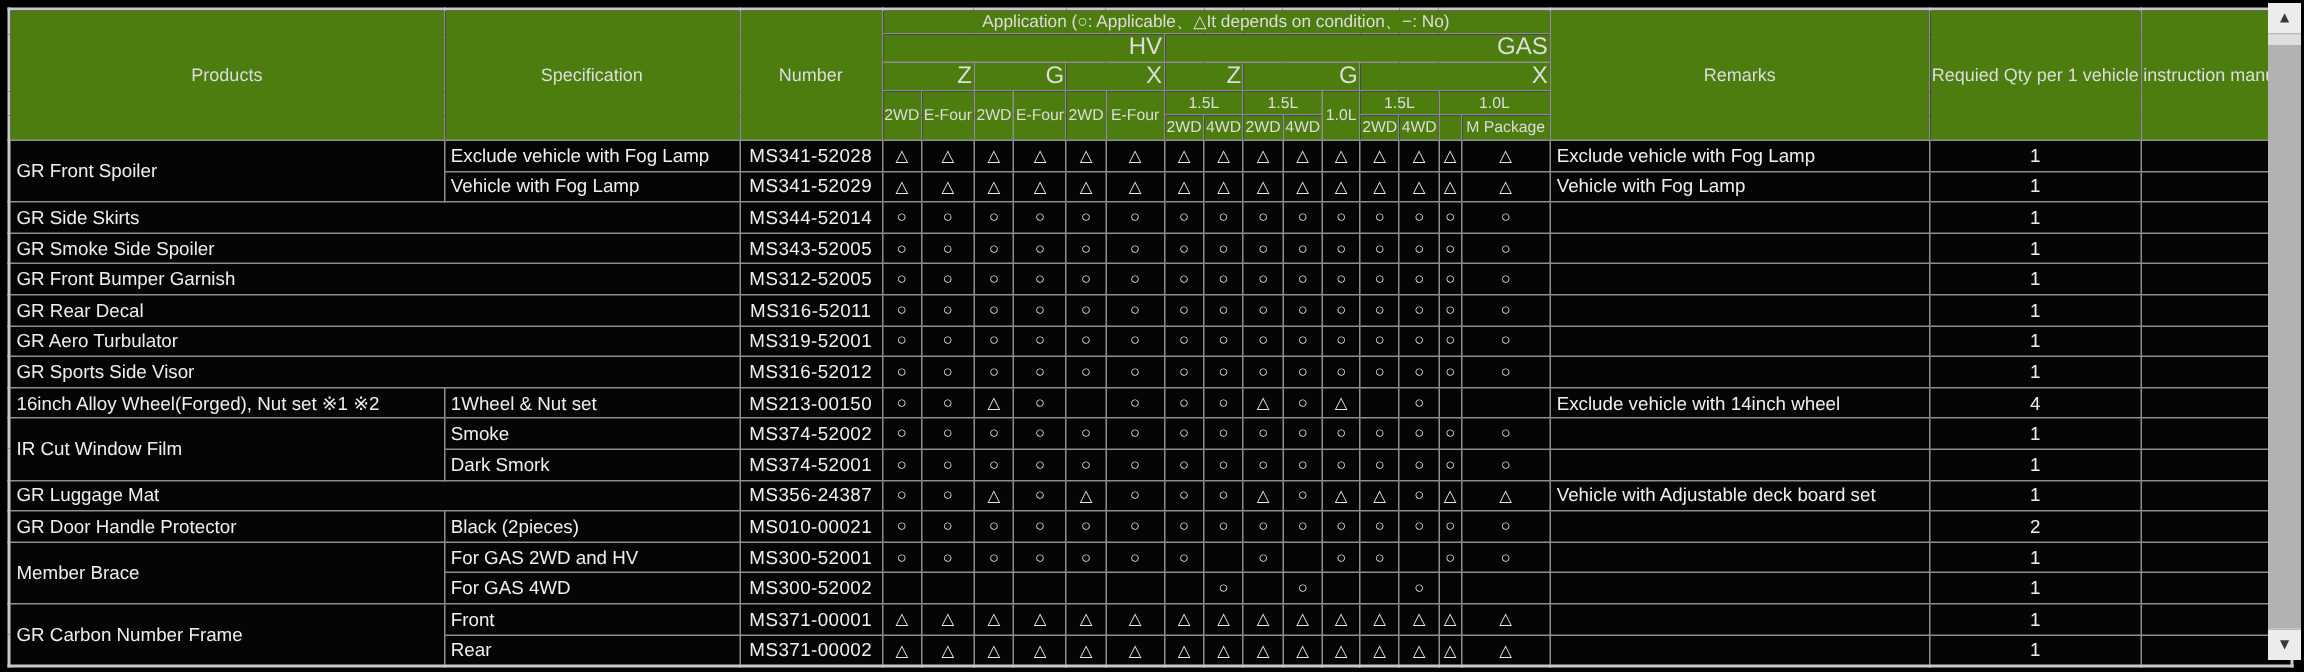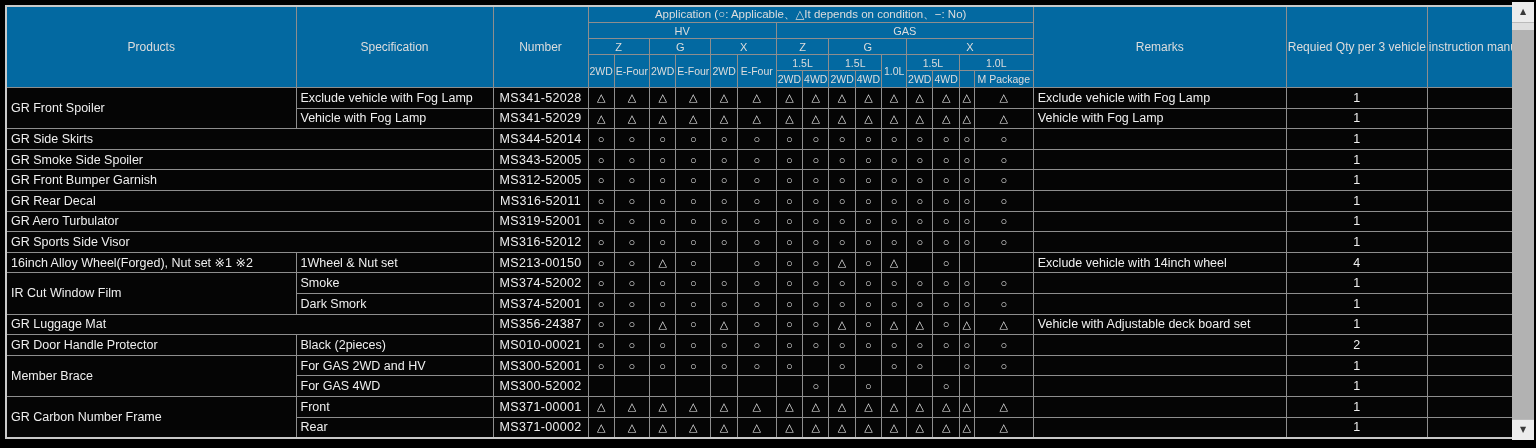--- a/index.html
+++ b/index.html
@@ -9,24 +9,24 @@
   }
   .table-wrap{position:absolute;top:5px;left:5px;}
   table{
     border-collapse:collapse;table-layout:fixed;background:#050505;
     border:2px solid #c9c9c9;
   }
   th,td{
     border:1px solid #8e8e8e;overflow:hidden;white-space:nowrap;
   }
   th{
-    background:#0369a1;color:#dddddd;font-weight:normal;
+    background:#4d7c0f;color:#dddddd;font-weight:normal;
     font-size:12px;text-align:center;padding:0 1px;
   }
-  th.h-group{font-size:11px;}
+  th.h-group{font-size:16px;text-align:right;}
   th.h-small{font-size:10.5px;}
   th.legend-cell{font-size:11.5px;}
   td{color:#efefef;font-size:12.5px;height:19.6px;padding:0 2px;background:#050505;}
   td.product, td.spec, td.remarks{text-align:left;padding:0 4px;}
   td.num{text-align:center;letter-spacing:.3px;margin-left:12px;}
   td.sym{text-align:center;padding:0;font-size:11px;color:#e8e8e8;}
   td.qty{text-align:center;}
   td.manual{text-align:center;}
   tr.hr1{height:16px;}tr.hr2{height:16px;}tr.hr3{height:16px;}tr.hr4{height:16px;}tr.hr5{height:17px;}
 
@@ -66,21 +66,21 @@
         <col style="width:133px">
         <col style="width:94px">
     </colgroup>
     <thead>
       <tr class="hr1">
         <th rowspan="5">Products</th>
         <th rowspan="5">Specification</th>
         <th rowspan="5">Number</th>
         <th colspan="15" class="legend-cell">Application (○: Applicable、△It depends on condition、−: No)</th>
         <th rowspan="5">Remarks</th>
-        <th rowspan="5">Requied Qty per 3 vehicle</th>
+        <th rowspan="5">Requied Qty per 1 vehicle</th>
         <th rowspan="5">instruction manual</th>
       </tr>
       <tr class="hr2">
         <th colspan="6" class="h-group">HV</th>
         <th colspan="9" class="h-group">GAS</th>
       </tr>
       <tr class="hr3">
         <th colspan="2" class="h-group">Z</th>
         <th colspan="2" class="h-group">G</th>
         <th colspan="2" class="h-group">X</th>

